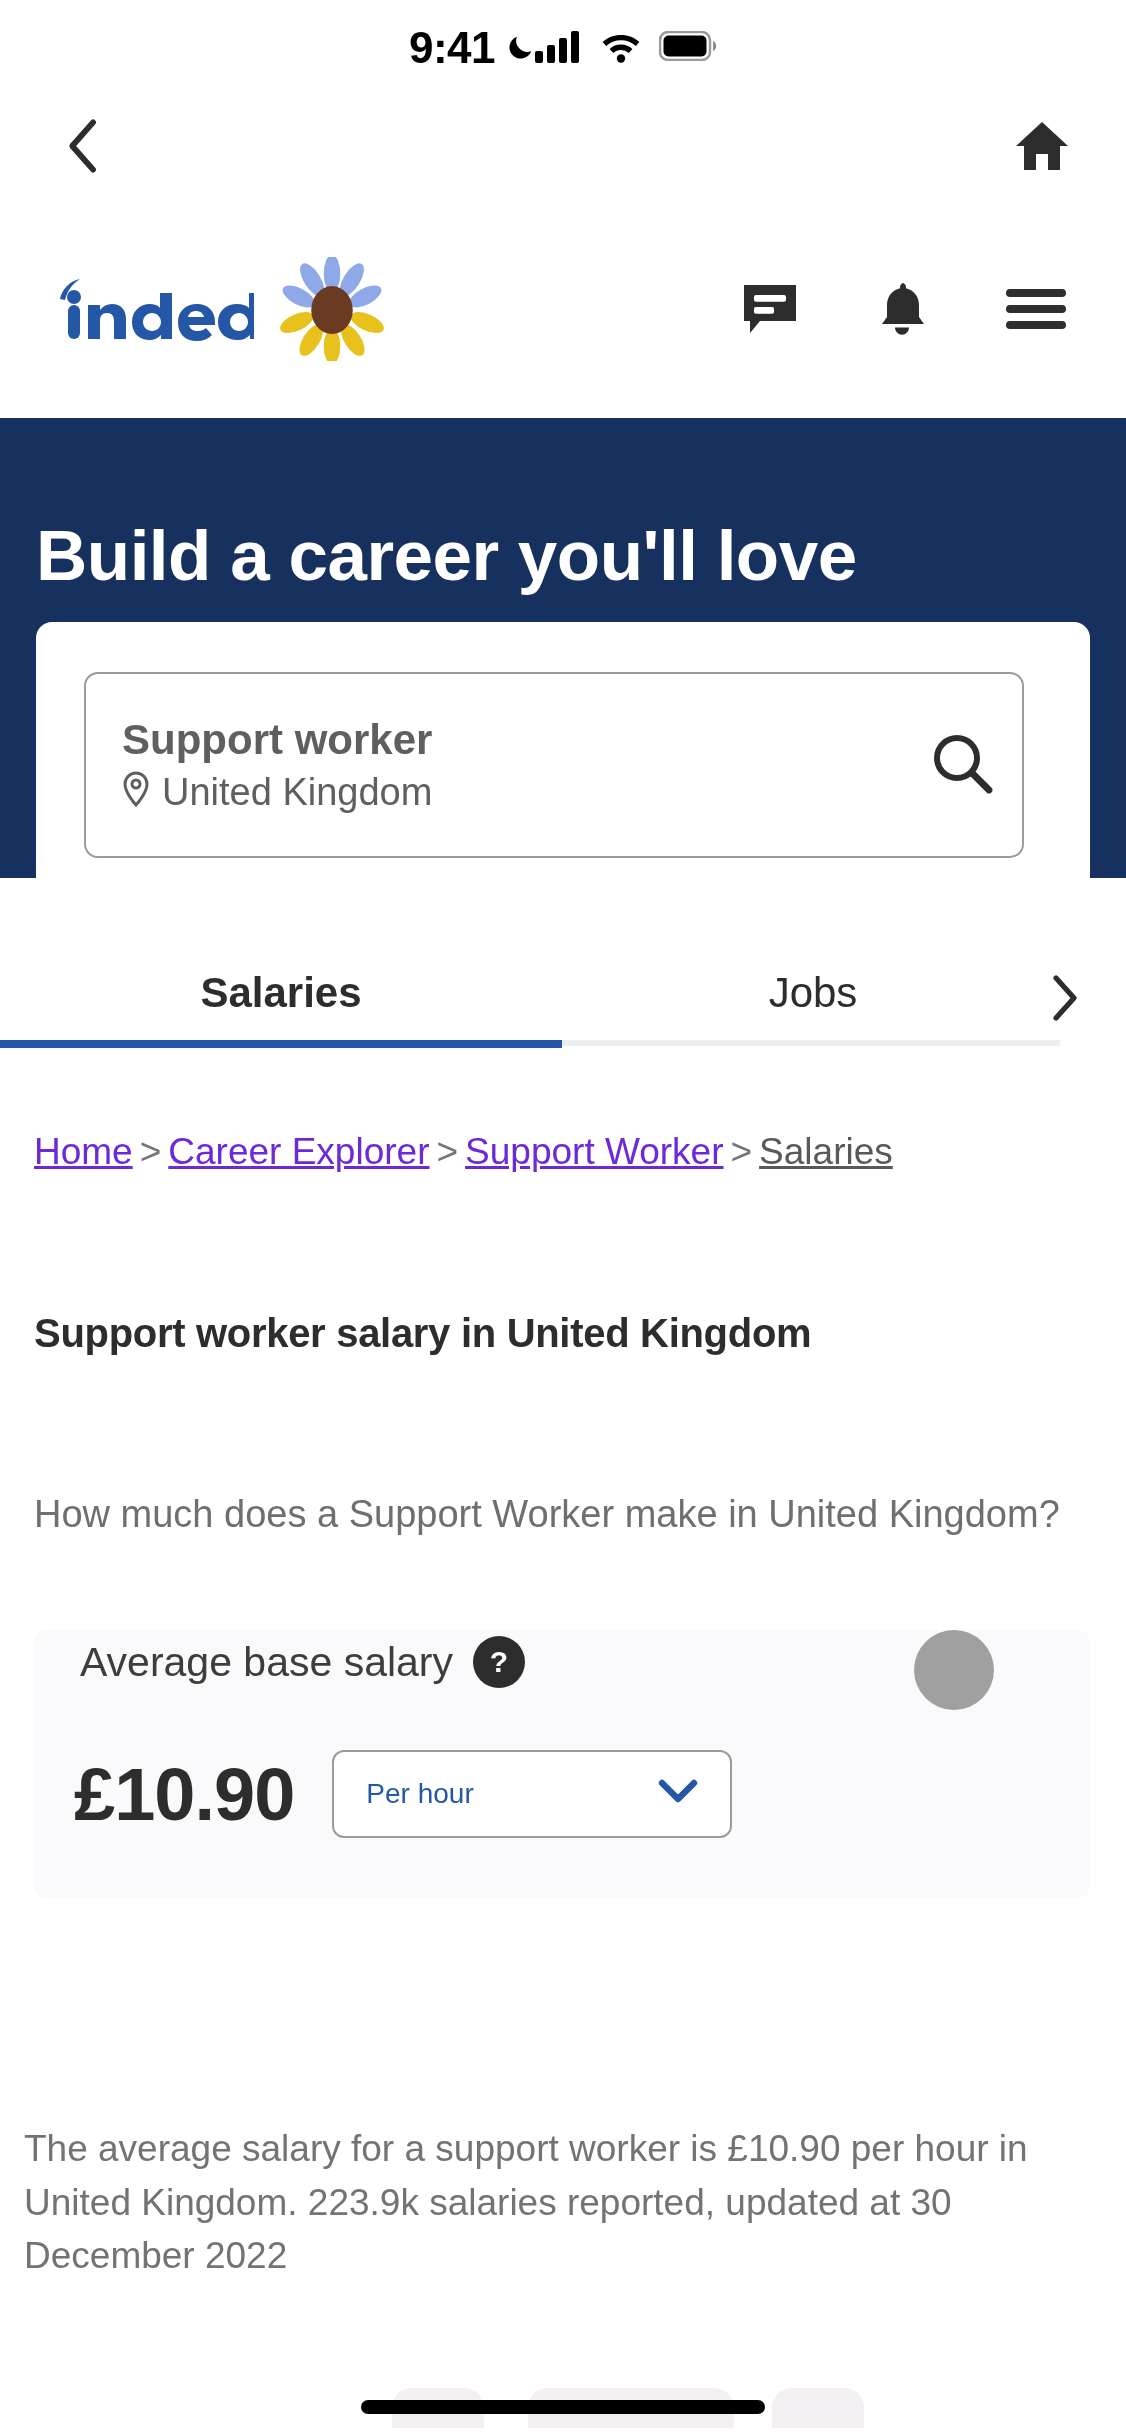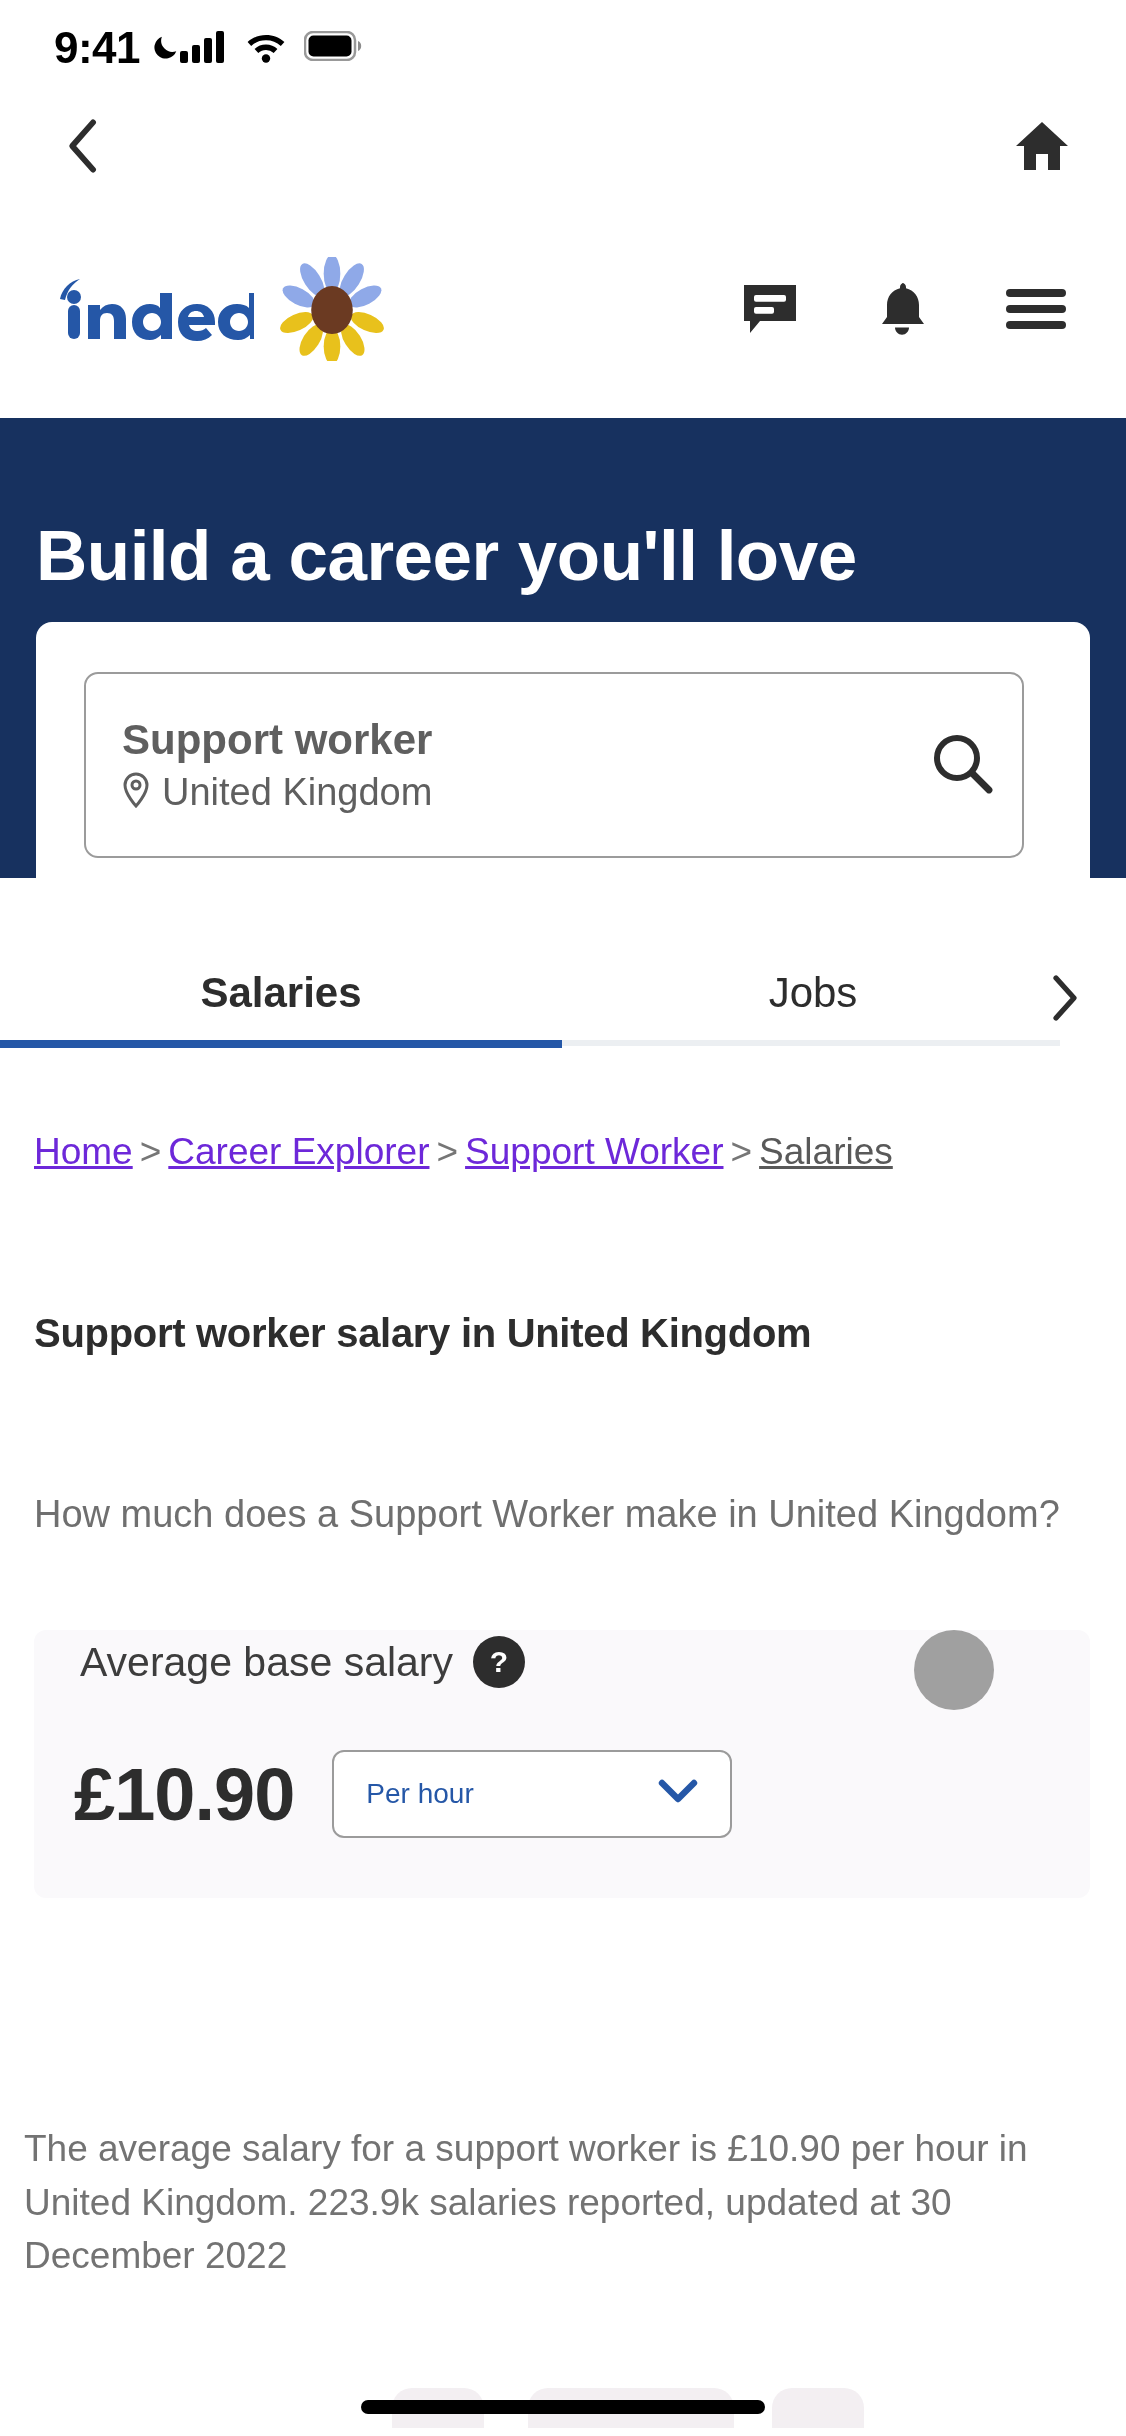--- a/index.html
+++ b/index.html
@@ -7,21 +7,21 @@
     width:1126px; height:2436px;
     background:#ffffff;
     font-family:"Liberation Sans", sans-serif;
     overflow:hidden;
   }
   body { position:relative; }
 
   
   .statusbar{
     position:absolute; top:0; left:0; width:1126px; height:96px;
-    display:flex; align-items:center; justify-content:flex-start;
+    display:flex; align-items:center; justify-content:center;
     padding:0 54px;
   }
   .sb-left{ display:flex; align-items:center; gap:10px; }
   .sb-time{ font-size:44px; font-weight:700; color:#000; letter-spacing:-0.5px; }
   .sb-moon{ width:30px; height:30px; position:relative; }
   .sb-moon svg{ display:block; }
   .sb-right{ display:flex; align-items:center; gap:16px; }
 
   
   .navrow{
@@ -65,21 +65,21 @@
   .searchbox{
     position:absolute; top:672px; left:84px; width:940px; height:186px;
     border:2px solid #9b9b9b; border-radius:14px; background:#fff;
     display:flex; align-items:center;
   }
   .sb-fields{ flex:1; padding-left:36px; }
   .sb-what{
     font-size:42px; font-weight:700; color:#5f5f5f; line-height:1.15;
     margin-bottom:6px;
   }
-  .sb-where{ display:flex; align-items:center; gap:12px; }
+  .sb-where{ display:flex; align-items:flex-start; gap:12px; }
   .sb-where-text{ font-size:38px; color:#5f5f5f; }
   .sb-search-icon{ width:120px; display:flex; align-items:center; justify-content:center; }
 
   
   .tabs{
     position:absolute; top:938px; left:0; width:1126px; height:124px;
     display:flex; align-items:flex-start;
   }
   .tab{
     height:110px; display:flex; align-items:center; justify-content:center;

